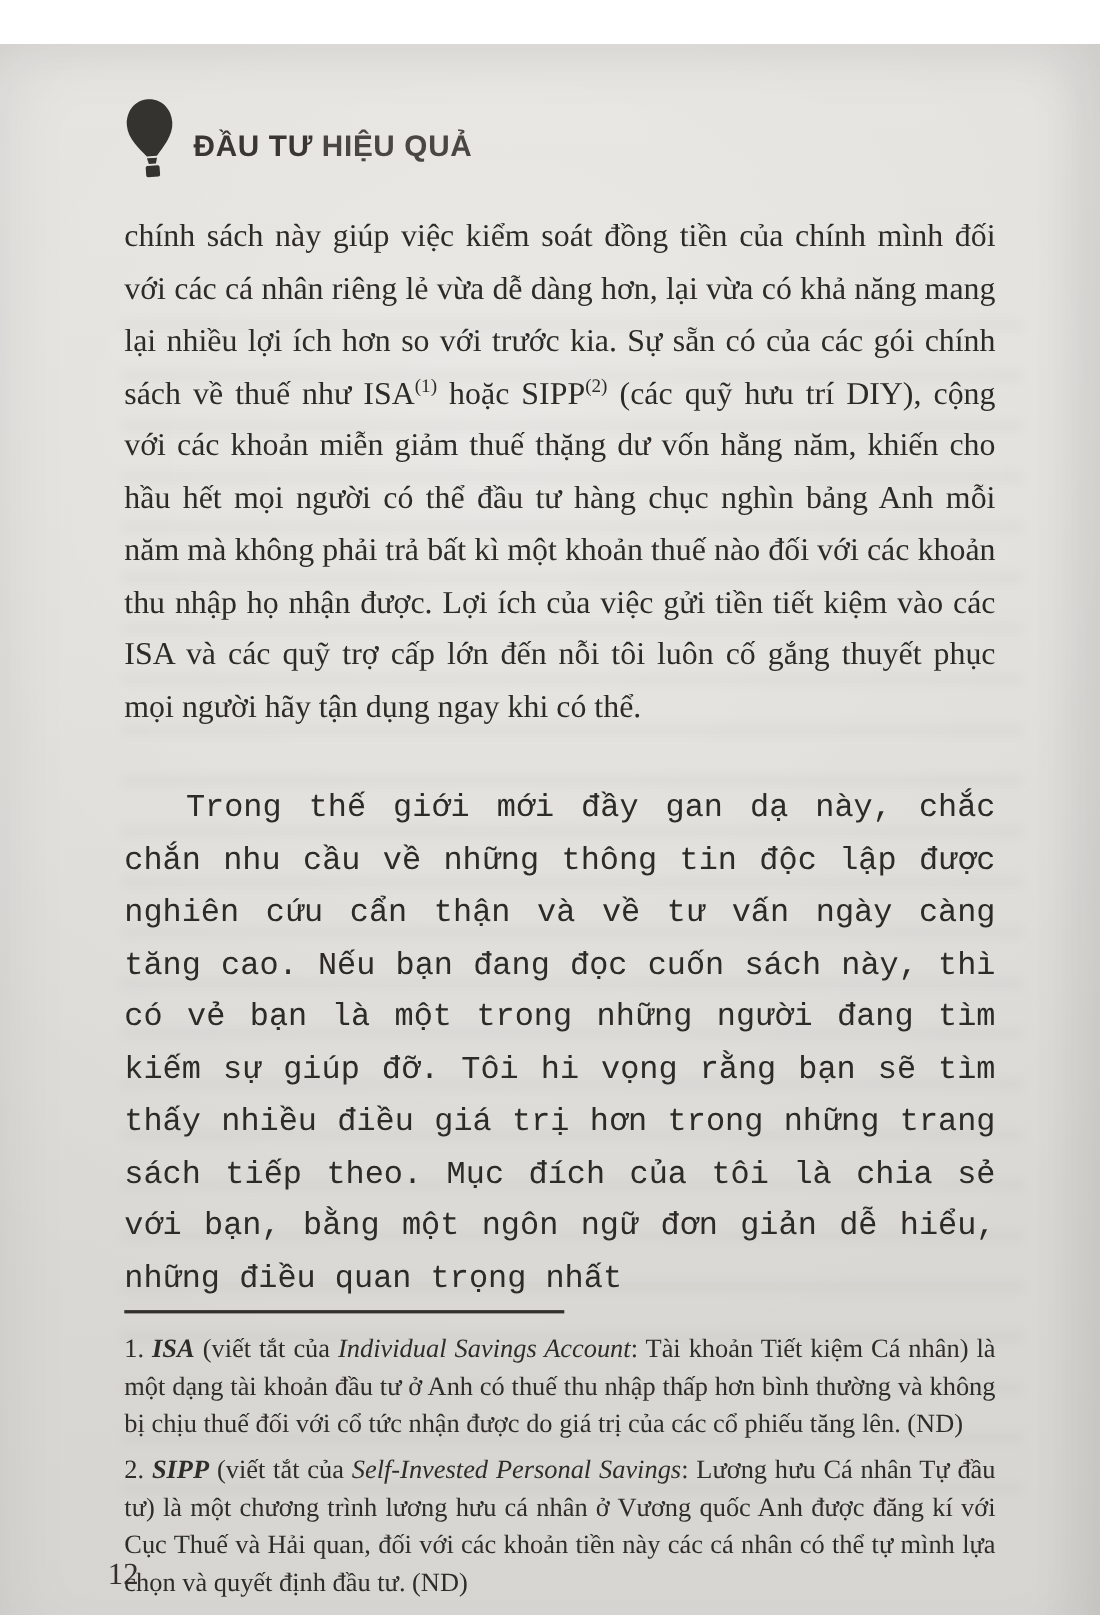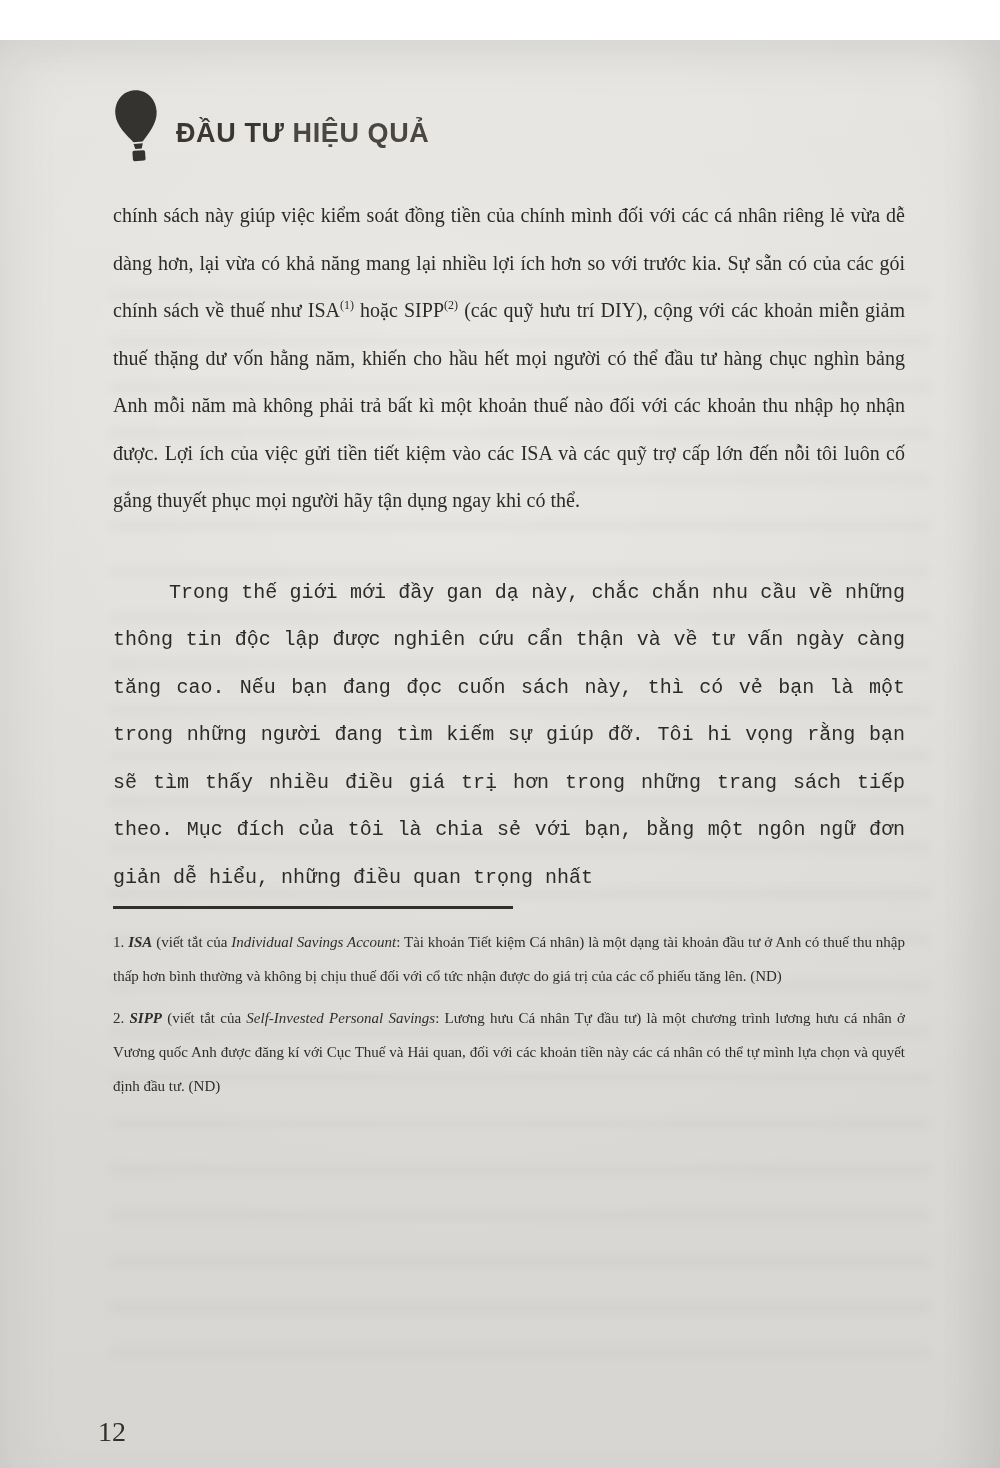--- a/index.html
+++ b/index.html
@@ -25,28 +25,28 @@
   .header { position:absolute; left:114px; top:48px; display:flex; align-items:center; gap:16px; }
   .balloon { width:46px; height:78px; transform:rotate(-4deg); flex:0 0 auto; }
   .title {
     font-family:"Liberation Sans","DejaVu Sans",sans-serif;
     font-size:27px; letter-spacing:.6px; margin-top:12px; white-space:nowrap;
   }
   .title .t-bold { font-weight:bold; color:#3a3733; }
   .title .t-reg  { font-weight:bold; color:#4a4742; }
   .content { position:absolute; left:113px; top:152px; width:792px; }
   .body-par {
-    font-size:20px; line-height:47.5px; text-align:justify;
+    font-size:29px; line-height:47.5px; text-align:justify;
     color:#2d2b27; text-justify:inter-word;
   }
   .par2 { margin-top:44px; text-indent:56px;font-family:Liberation Mono, monospace; }
   sup { font-size:0.60em; vertical-align:super; line-height:0; letter-spacing:0; }
   .fn-rule { width:400px; height:2.5px; background:#33302c; margin-top:5px; }
   .footnote {
-    font-size:15px; line-height:34px; text-align:justify; color:#2f2d29;
+    font-size:24px; line-height:34px; text-align:justify; color:#2f2d29;
     margin-top:16px;
   }
   .footnote + .footnote { margin-top:8px; }
   .fn-term { font-weight:bold; font-style:italic; }
   .fn-src  { font-style:italic; }
   .page-number { position:absolute; left:98px; top:1376px; font-size:28px; color:#33302c; }
 </style>
 </head>
 <body>
 

